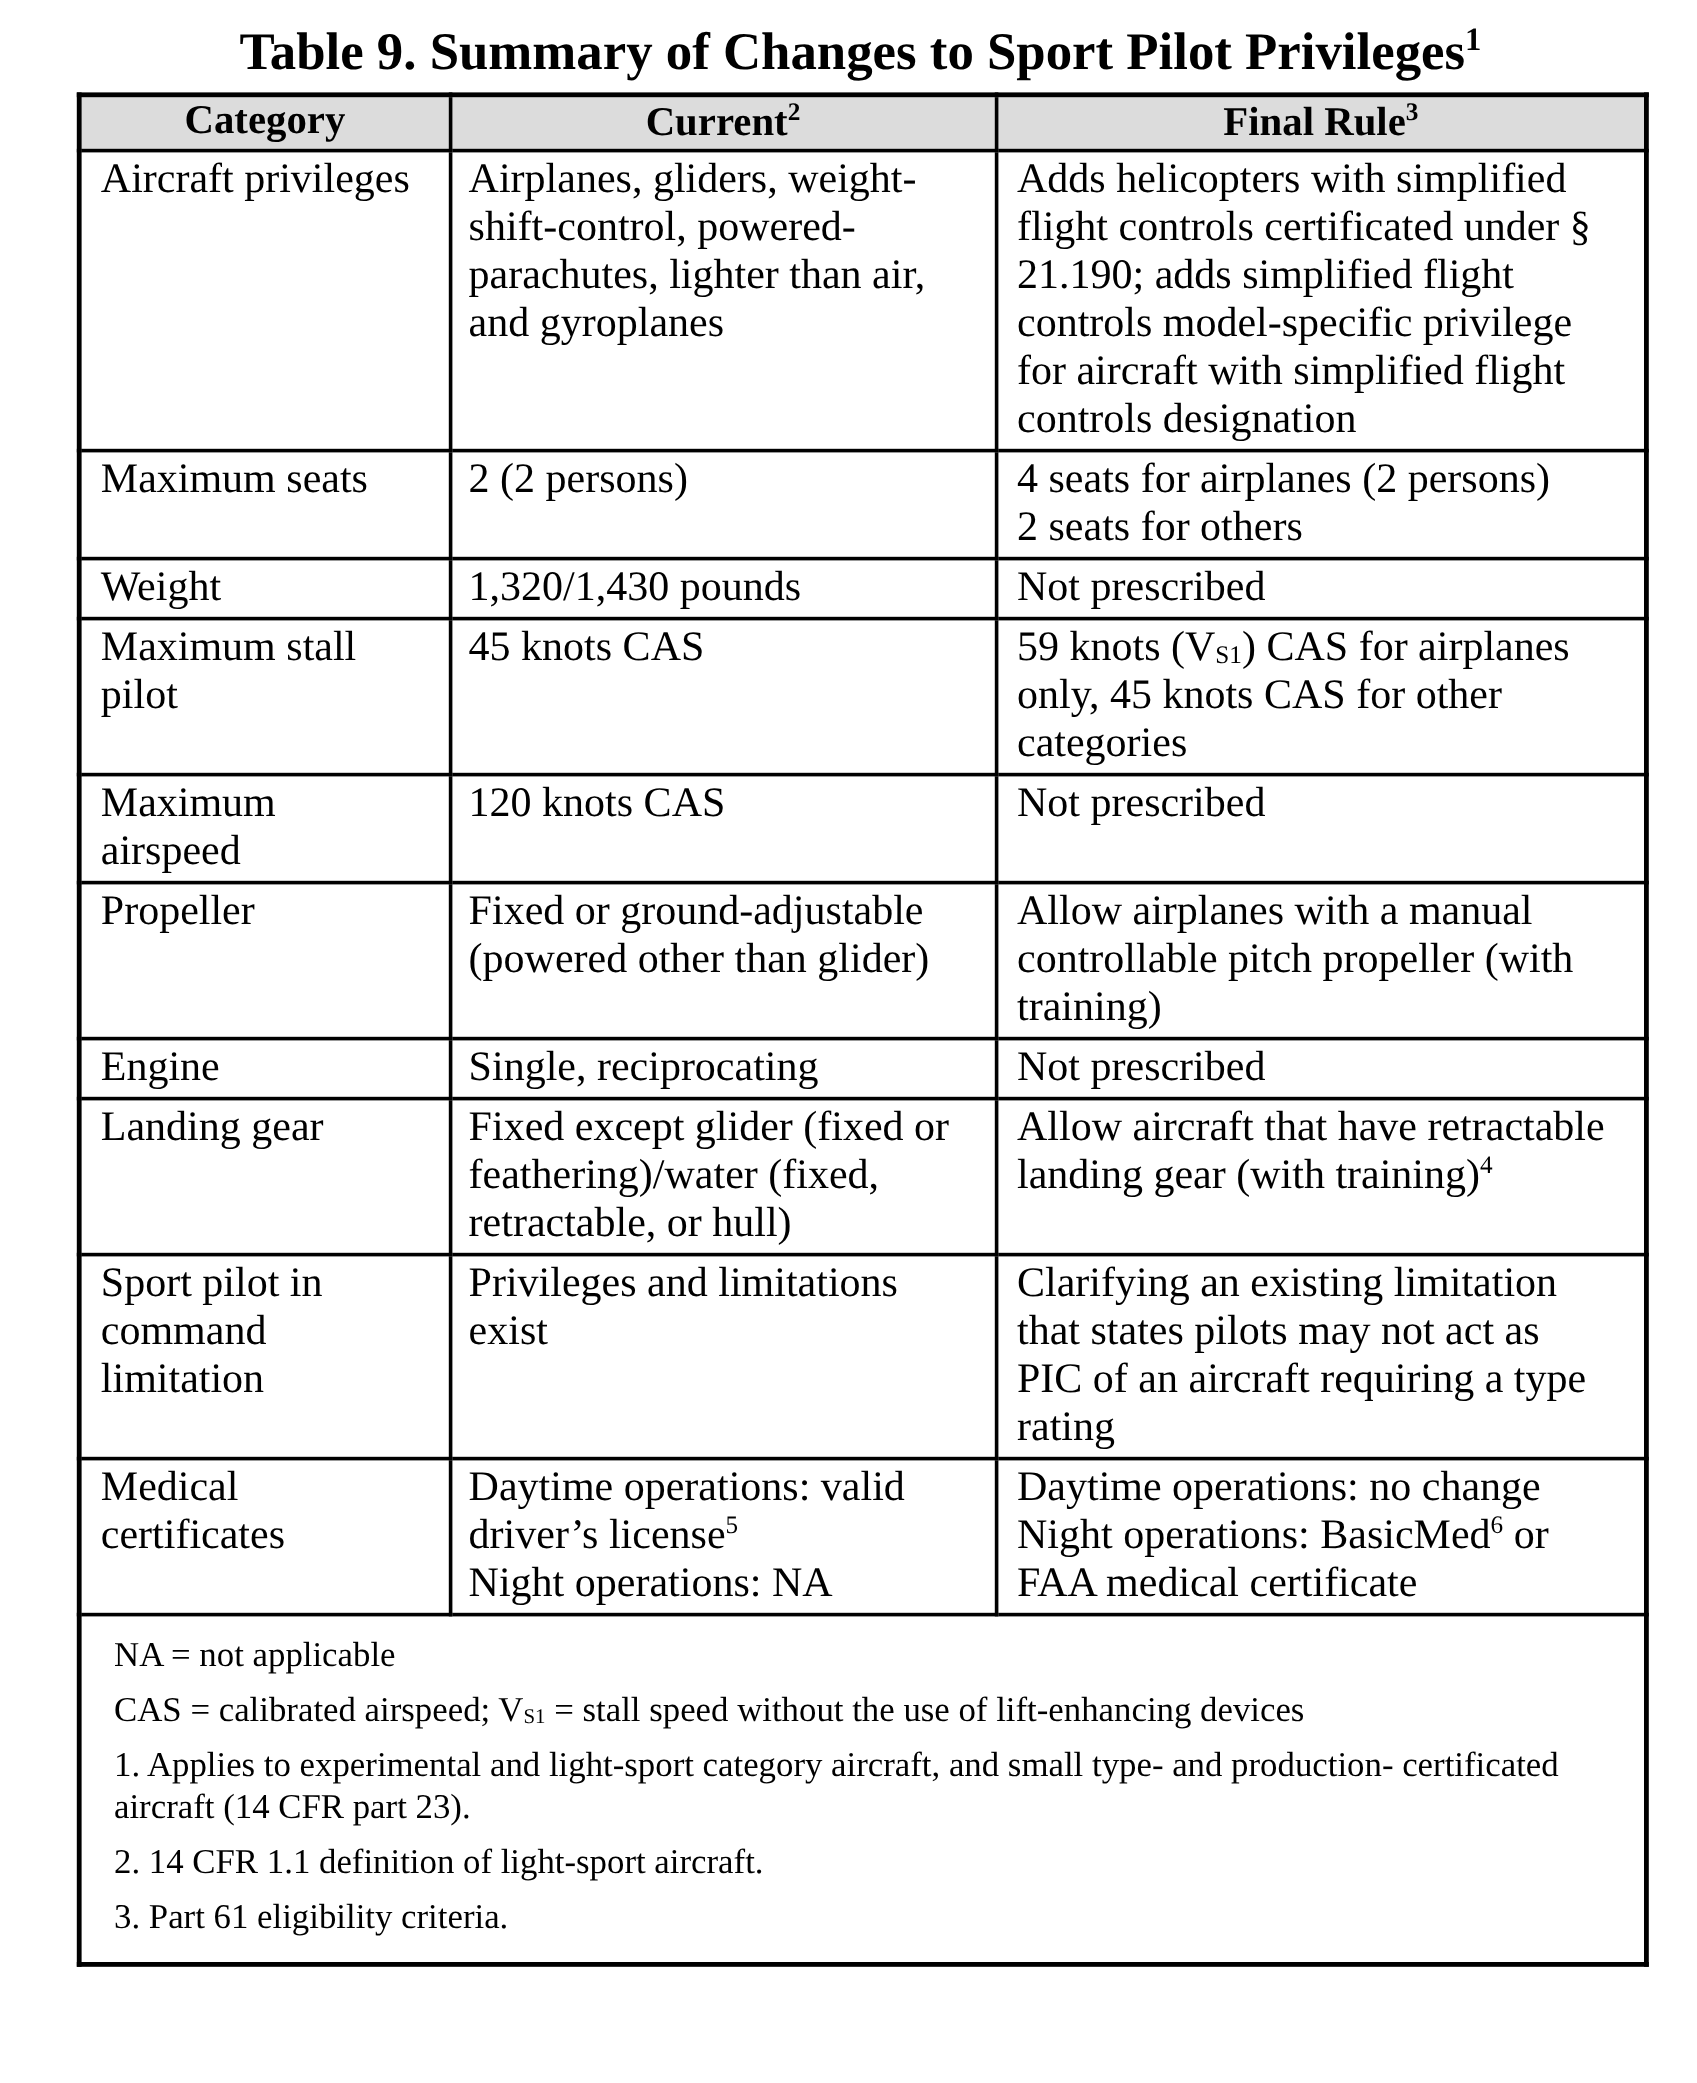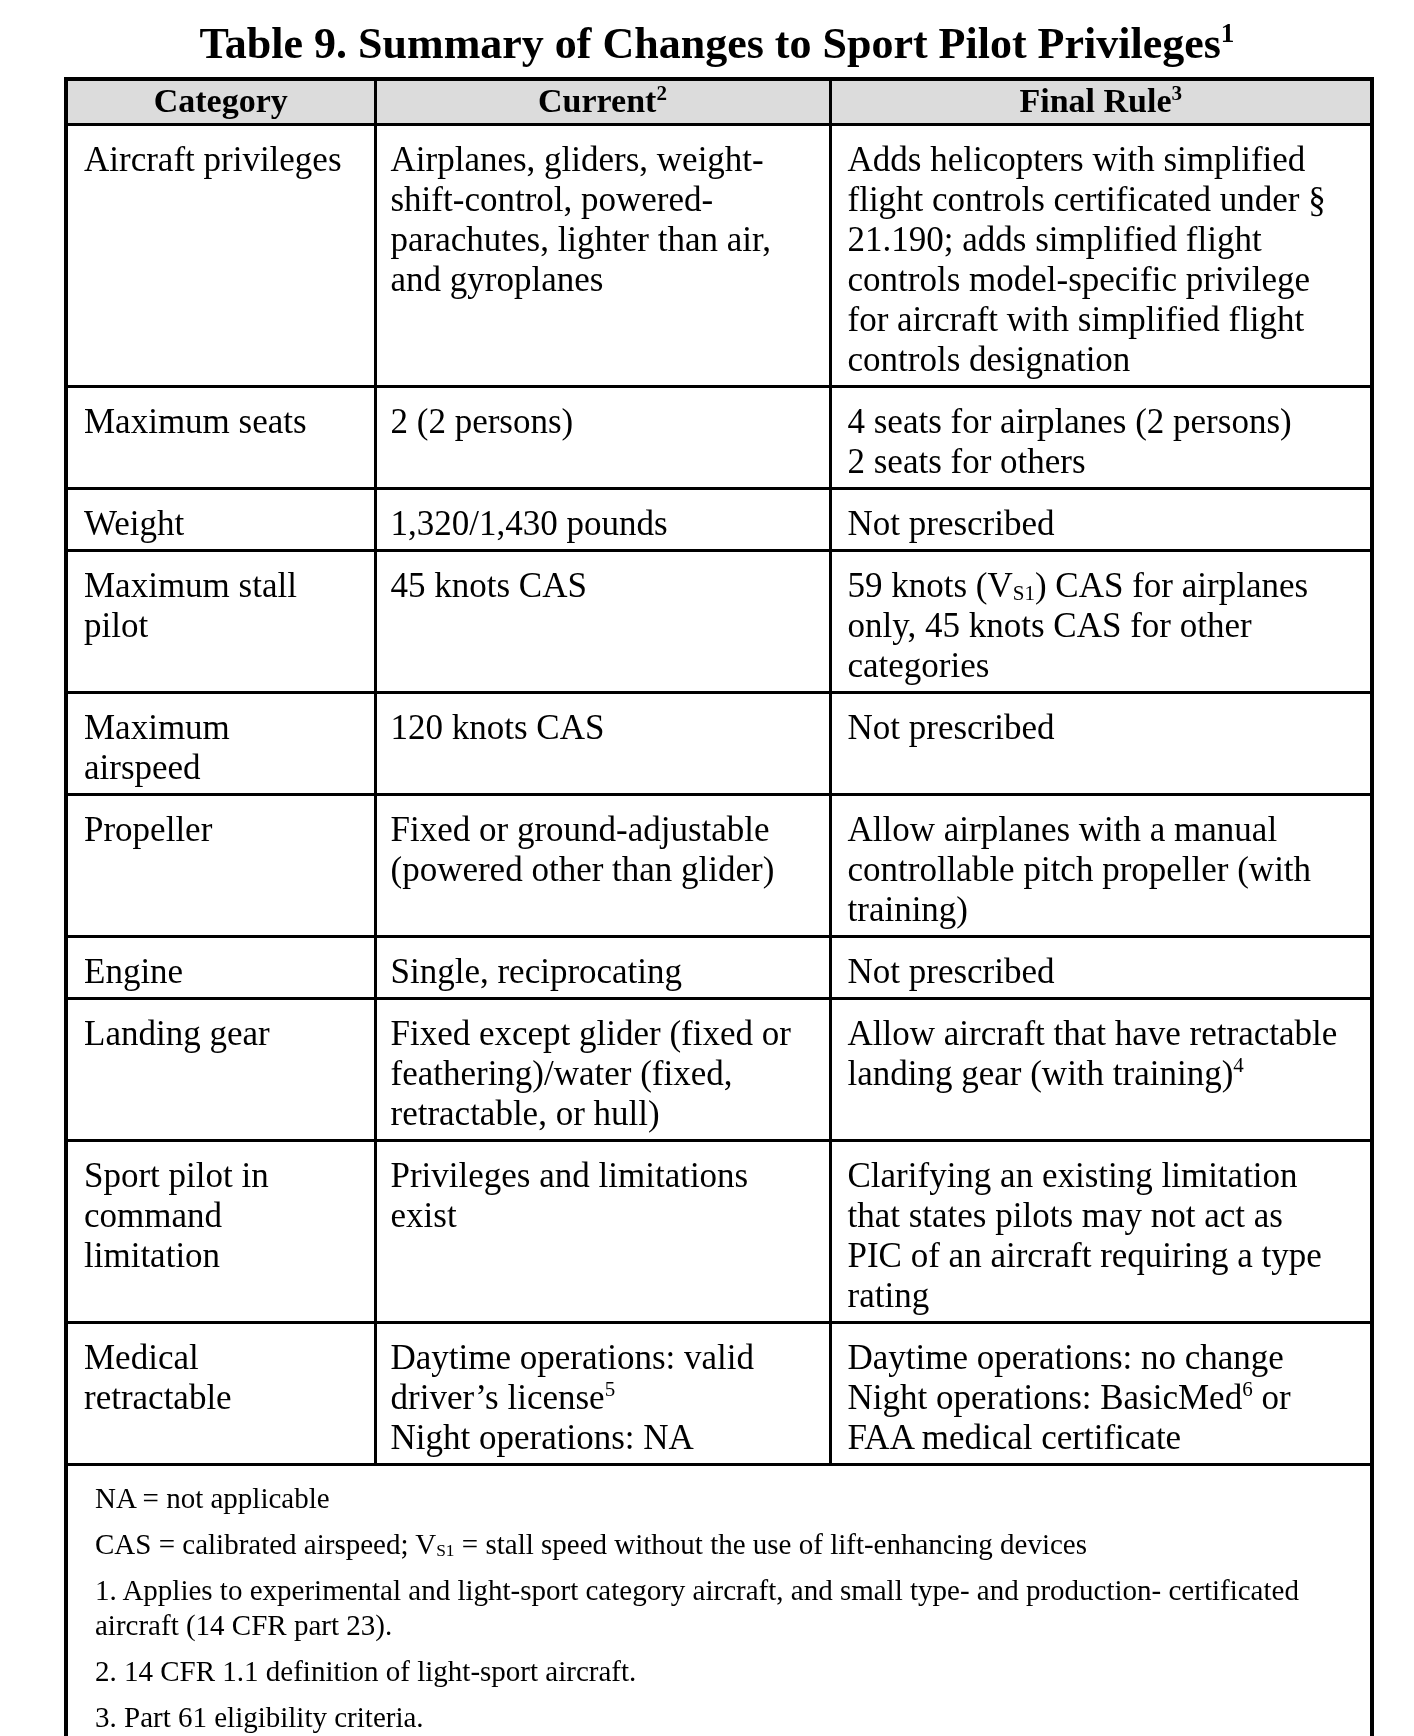--- a/index.html
+++ b/index.html
@@ -30,21 +30,21 @@
 
   th, td { border:3px solid var(--border); vertical-align:top; }
 
   thead th {
     background:var(--header-bg);
     font-weight:bold; font-size:34px; line-height:1.12;
     text-align:center; padding:1px 6px 2px 6px;
   }
   thead sup { font-size:0.62em; }
 
-  tbody td { font-size:35px; line-height:40px; padding:14px 16px 5px 16px; }
+  tbody td { font-size:35px; line-height:40px; padding:2px 16px 5px 16px; }
   tbody td.cell-current   { padding-left:14px; padding-right:16px; }
   tbody td.cell-final     { padding-left:16px; padding-right:25px; }
   .para { margin:0; }
   tbody sup, tfoot sup { font-size:0.60em; vertical-align:super; line-height:0; }
   tbody sub, tfoot sub { font-size:0.60em; vertical-align:-0.12em; line-height:0; }
 
   tfoot td {
     font-size:29px; line-height:35px;
     padding:4px 14px 8px 16px;
   }
@@ -171,21 +171,21 @@
           <td class="cell-current">
             <div class="para">Privileges and limitations exist</div>
           </td>
           <td class="cell-final">
             <div class="para">Clarifying an existing limitation that states pilots may not act as PIC of an aircraft requiring a type rating</div>
           </td>
         </tr>
         <tr>
           <td class="cell-category">
             <div class="para">Medical</div>
-            <div class="para">retractable</div>
+            <div class="para">certificates</div>
           </td>
           <td class="cell-current">
             <div class="para">Daytime operations: valid driver’s license<sup>5</sup></div>
             <div class="para">Night operations: NA</div>
           </td>
           <td class="cell-final">
             <div class="para">Daytime operations: no change</div>
             <div class="para">Night operations: BasicMed<sup>6</sup> or FAA medical certificate</div>
           </td>
         </tr>

